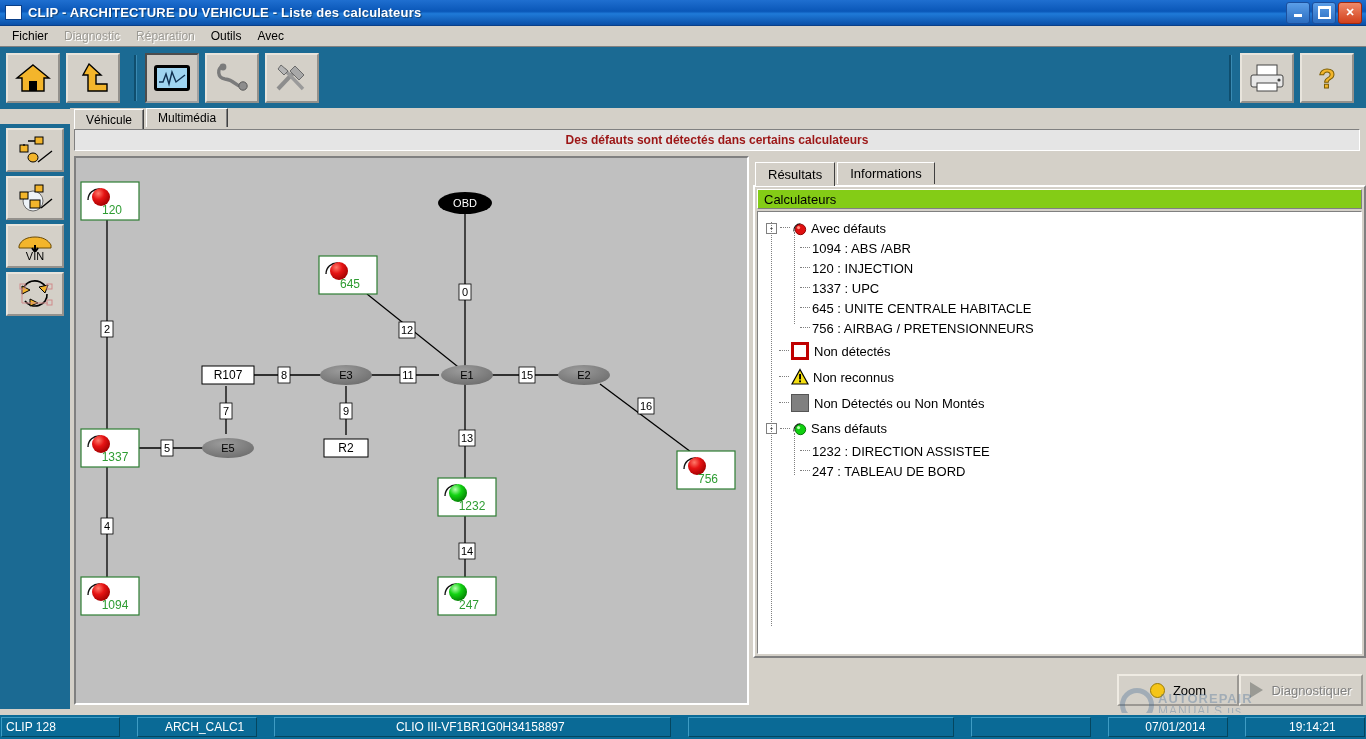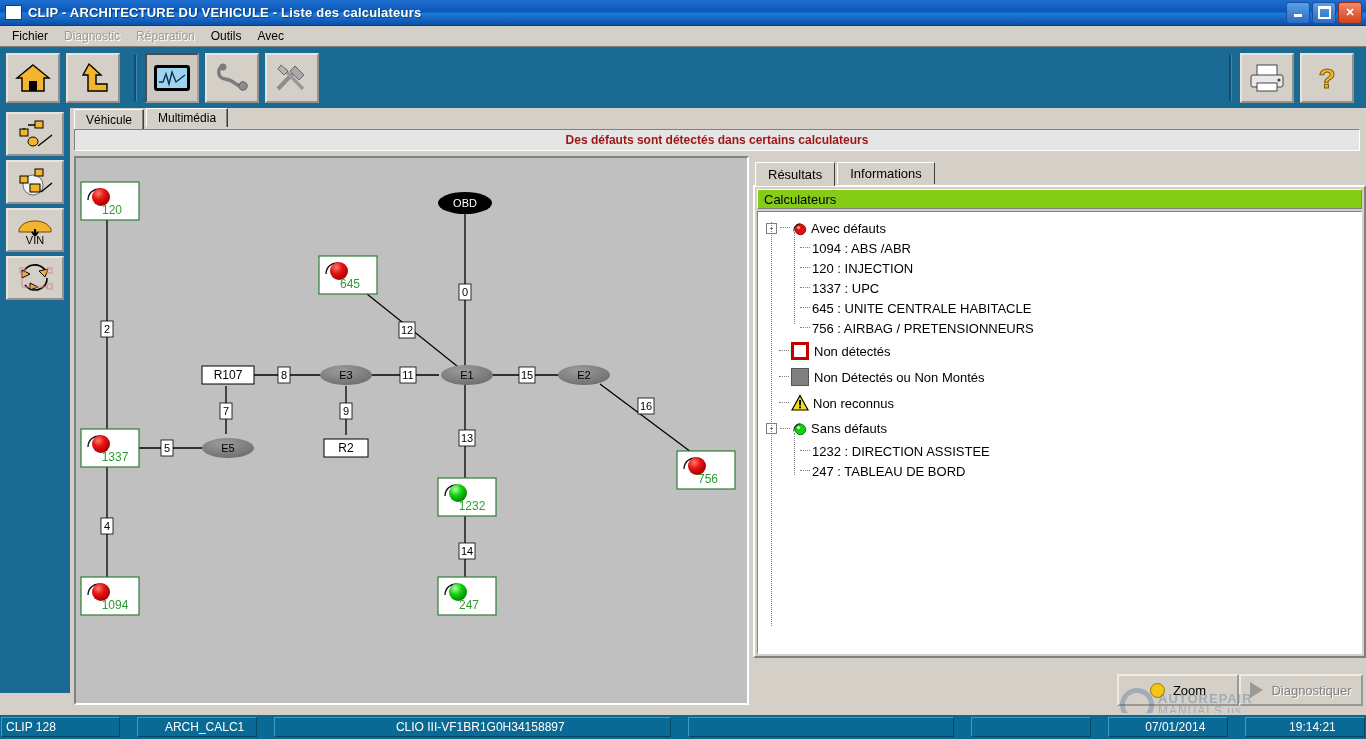--- a/index.html
+++ b/index.html
@@ -51,21 +51,21 @@
     width:54px;height:50px;margin-right:6px;
     background:#d4d0c8;border:2px outset #e8e4dc;
     display:flex;align-items:center;justify-content:center;
     box-sizing:border-box;
   }
   .tbtn.pressed{border:2px inset #a0a0a0;background:#cdc9c2;}
   .tsep{width:2px;height:46px;background:#0f4e6e;margin:0 8px;border-right:1px solid #3a8ab3;}
   .tb-right{margin-left:auto;display:flex;align-items:center;}
   
   .sidebar{
-    position:absolute;left:0;top:108px;width:70px;height:585px;
+    position:absolute;left:0;top:124px;width:70px;height:585px;
     background:#1b6a93;padding-top:4px;box-sizing:border-box;
   }
   .sbtn{
     width:58px;height:44px;margin:0 auto 4px auto;
     background:#d4d0c8;border:2px outset #e8e4dc;
     display:flex;flex-direction:column;align-items:center;justify-content:center;
     box-sizing:border-box;
   }
   .sbtn .vinlab{font-size:11px;line-height:10px;margin-top:-1px;}
   
@@ -530,32 +530,32 @@
             </div>
 
             <div class="trow" style="height:26px;padding-left:13px">
               <span class="dots"></span>
               <span class="sqicon" style="border:3px solid #c00000;background:#fff;width:18px;height:18px;"></span>
               <span>Non détectés</span>
             </div>
 
             <div class="trow" style="height:26px;padding-left:13px">
               <span class="dots"></span>
-              <span class="sqicon" style="background:#808080;border:1px solid #555;width:18px;height:18px;"></span>
-              <span>Non Détectés ou Non Montés</span>
-            </div>
-
-            <div class="trow" style="height:26px;padding-left:13px">
-              <span class="dots"></span>
               <svg width="18" height="18" viewBox="0 0 18 18" style="margin-right:4px;flex:none">
                 <polygon points="9,1.5 17,16 1,16" fill="#f5df12" stroke="#000" stroke-width="1.2"></polygon>
                 <rect x="8.1" y="6" width="1.9" height="5.4" fill="#000"></rect>
                 <rect x="8.1" y="12.4" width="1.9" height="1.9" fill="#000"></rect>
               </svg>
               <span>Non reconnus</span>
+            </div>
+
+            <div class="trow" style="height:26px;padding-left:13px">
+              <span class="dots"></span>
+              <span class="sqicon" style="background:#808080;border:1px solid #555;width:18px;height:18px;"></span>
+              <span>Non Détectés ou Non Montés</span>
             </div>
 
             <div class="trow" style="height:25px">
               <span class="expander">-</span>
               <span class="dots"></span>
               <svg class="led" viewBox="0 0 16 16">
                 <path d="M2 11 A7 7 0 0 1 9 3" fill="none" stroke="#111" stroke-width="1.3"></path>
                 <circle cx="9" cy="9" r="5.6" fill="#10d010" stroke="#057005"></circle>
                 <circle cx="7" cy="7" r="1.7" fill="#b9ffb0"></circle>
               </svg>

